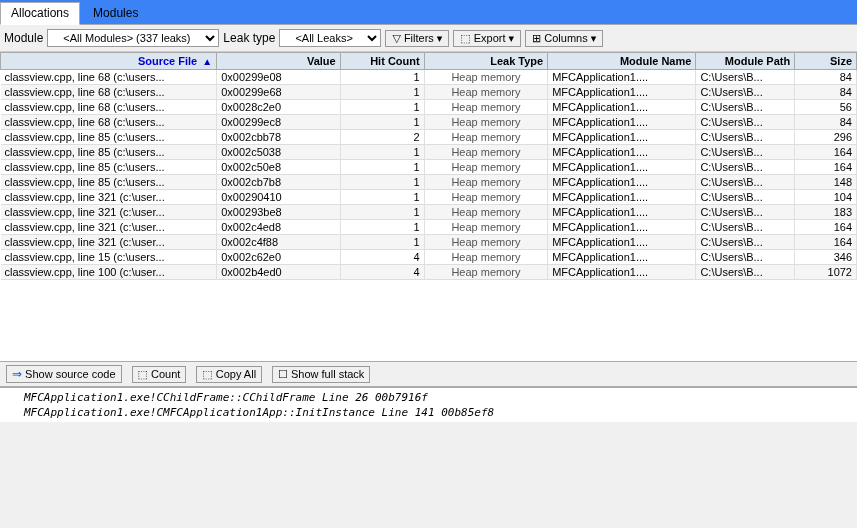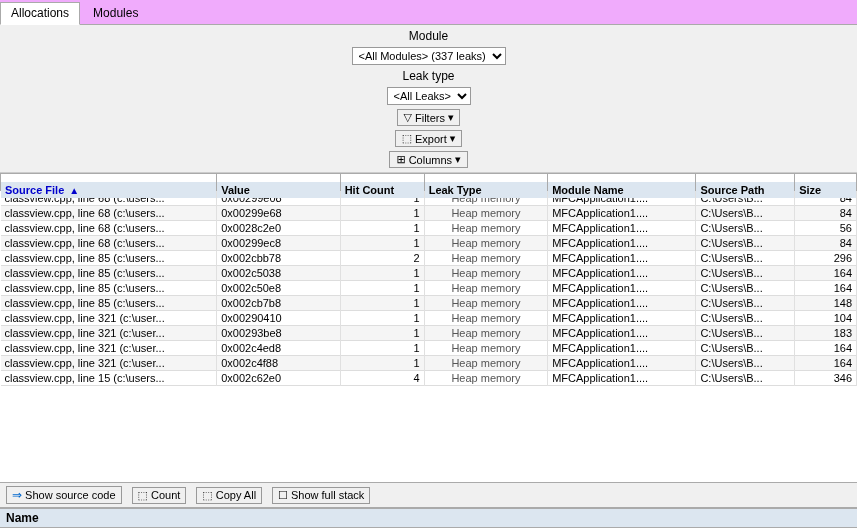--- a/index.html
+++ b/index.html
@@ -9,21 +9,21 @@
       background: #f0f0f0;
       width: 857px;
       height: 528px;
       overflow: hidden;
       color: #000;
     }
 
     
     .tabs {
       display: flex;
-      background: #f0abfc;
+      background: #3b82f6;
       border-bottom: 1px solid #aaa;
       padding-top: 2px;
     }
     .tab {
       padding: 3px 10px;
       cursor: pointer;
       border: 1px solid transparent;
       margin-right: 2px;
       font-size: 12px;
     }
@@ -36,28 +36,27 @@
 
     
     .toolbar {
       display: flex;
       align-items: center;
       padding: 4px 4px;
       background: #f0f0f0;
       border-bottom: 1px solid #ccc;
       gap: 4px;
       flex-wrap: wrap;
-      flex-direction: column;
     }
     .toolbar-label {
       font-size: 12px;
     }
     .toolbar-select {
       font-size: 11px;
-      padding: 1px 2px;
+      padding: 1px 11px;
       border: 1px solid #999;
       background: #fff;
       cursor: pointer;
     }
     .toolbar-btn {
       font-size: 11px;
       padding: 1px 6px;
       border: 1px solid #999;
       background: #f0f0f0;
       cursor: pointer;
@@ -76,25 +75,25 @@
     }
     table {
       width: 100%;
       border-collapse: collapse;
       table-layout: fixed;
     }
     thead th {
       background: #dce6f0;
       border: 1px solid #aaa;
       padding: 2px 4px;
-      text-align: left;
+      text-align: right;
       font-weight: bold;
       font-size: 11px;
       position: sticky;
-      top: 8px;
+      top: 0;
       z-index: 1;
       cursor: pointer;
       white-space: nowrap;
       overflow: hidden;
     }
     thead th.sorted {
       color: #0000cc;
     }
     thead th .sort-arrow {
       font-size: 10px;
@@ -236,21 +235,21 @@
     <thead>
       <tr>
         <th class="sorted">
           <span>Source File</span>
           <span class="sort-arrow">▲</span>
         </th>
         <th>Value</th>
         <th>Hit Count</th>
         <th>Leak Type</th>
         <th>Module Name</th>
-        <th>Source Path</th>
+        <th>Module Path</th>
         <th>Size</th>
       </tr>
     </thead>
     <tbody id="table-body">
         <tr>
     <td>classview.cpp, line 68 (c:\users...</td>
     <td>0x00299e08</td>
     <td class="hit-count">1</td>
     <td class="leak-type">Heap memory</td>
     <td>MFCApplication1....</td>
@@ -358,20 +357,29 @@
   </tr>
         <tr>
     <td>classview.cpp, line 15 (c:\users...</td>
     <td>0x002c62e0</td>
     <td class="hit-count">4</td>
     <td class="leak-type">Heap memory</td>
     <td>MFCApplication1....</td>
     <td>C:\Users\B...</td>
     <td class="size">346</td>
   </tr>
+        <tr>
+    <td>classview.cpp, line 100 (c:\user...</td>
+    <td>0x002b4ed0</td>
+    <td class="hit-count">4</td>
+    <td class="leak-type">Heap memory</td>
+    <td>MFCApplication1....</td>
+    <td>C:\Users\B...</td>
+    <td class="size">1072</td>
+  </tr>
       </tbody>
   </table>
 </div>
 
 <div class="bottom-toolbar">
   <button class="bottom-btn">
     <span class="icon">⇒</span>
     <span>Show source code</span>
   </button>
   <button class="bottom-btn">
@@ -382,17 +390,17 @@
     <span>⬚</span>
     <span>Copy All</span>
   </button>
   <button class="bottom-btn">
     <span>☐</span>
     <span>Show full stack</span>
   </button>
 </div>
 
 <div class="name-panel">
-  <div class="name-header">Name</div>
   <div class="name-content" id="name-content">
   <div>MFCApplication1.exe!CChildFrame::CChildFrame Line 26 00b7916f</div>
+      <div>MFCApplication1.exe!CMFCApplication1App::InitInstance Line 141 00b85ef8</div>
     </div>
 </div>
 
 </body></html>

